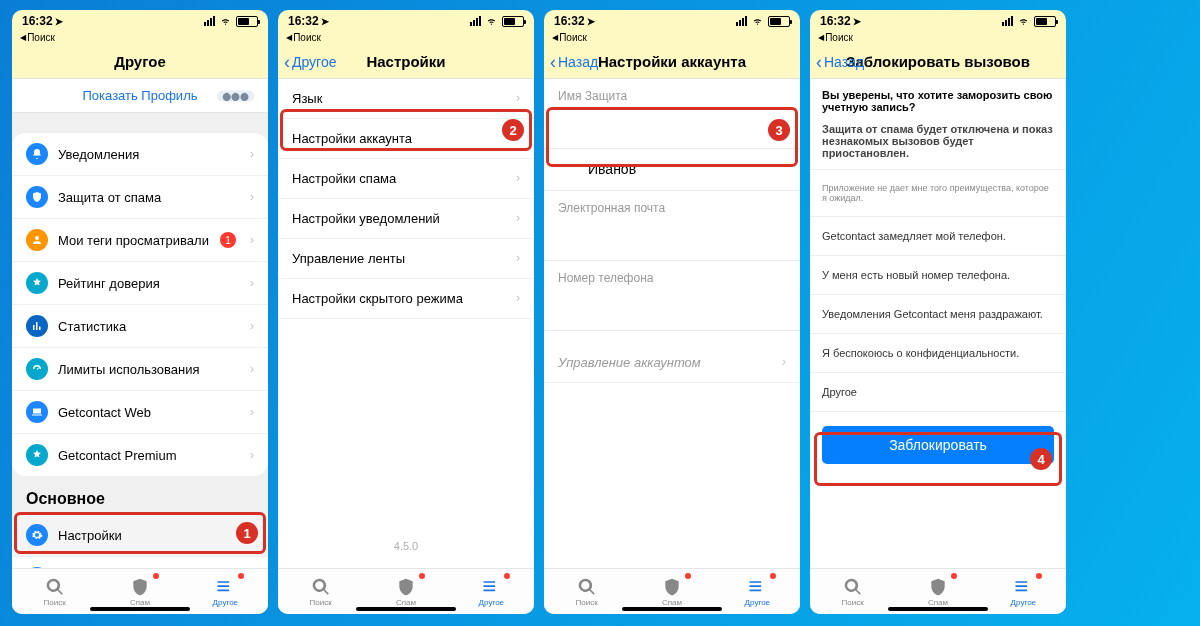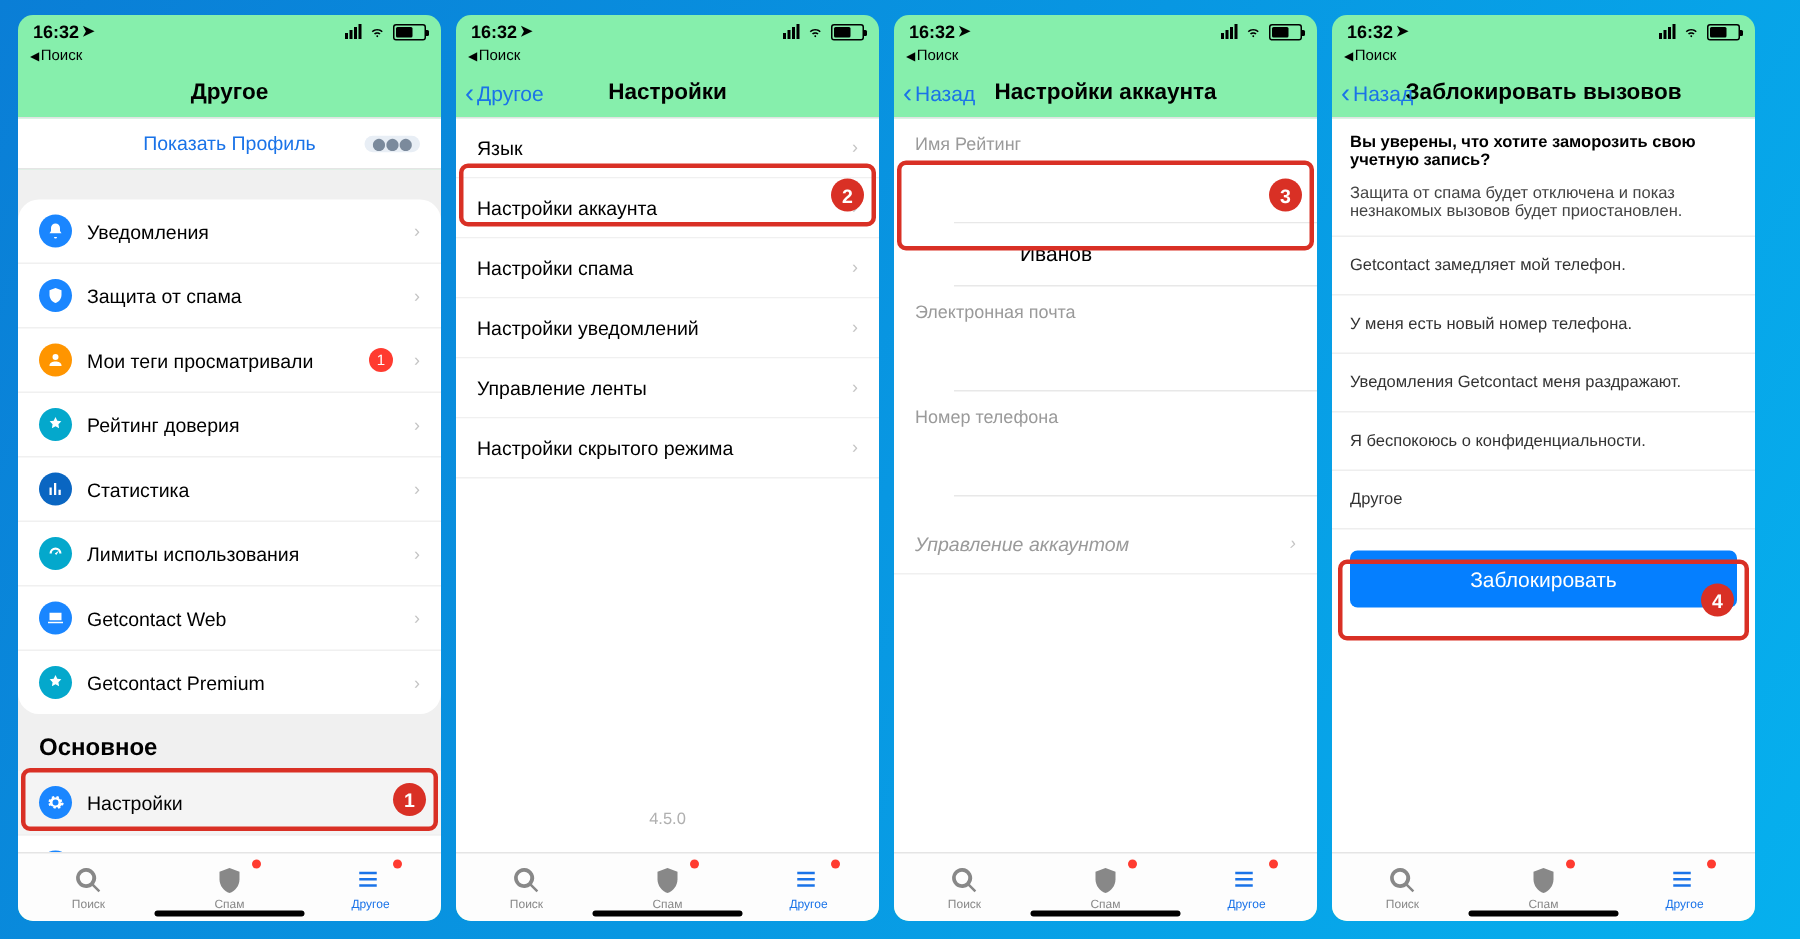--- a/index.html
+++ b/index.html
@@ -1,17 +1,17 @@
 <!DOCTYPE html>
 <html><head>
 <meta charset="utf-8">
 <style>
   * { box-sizing: border-box; margin: 0; padding: 0; font-family: -apple-system, "Helvetica Neue", Arial, sans-serif; }
   body { background: linear-gradient(120deg, #0a7ed6 0%, #06b0ee 100%); width: 1200px; height: 626px; overflow: hidden; display: flex; gap: 10px; padding: 10px 12px; }
-  .phone { background: #86efac; width: 282px; height: 604px; border-radius: 10px; position: relative; display: flex; flex-direction: column; overflow: hidden; }
+  .phone { background: #fef9c3; width: 256px; height: 604px; border-radius: 10px; position: relative; display: flex; flex-direction: column; overflow: hidden; }
 
   
   .statusbar { height: 22px; display: flex; justify-content: space-between; align-items: center; padding: 0 10px; font-size: 12px; font-weight: 600; }
   .statusbar .left { display:flex; align-items:center; gap:2px;}
   .loc-arrow { font-size: 10px; }
   .status-icons { display:flex; align-items:center; gap:4px; }
   .sig { display:inline-flex; align-items:flex-end; gap:1px; }
   .sig span { width:2px; background:#000; display:inline-block;}
   .sig span:nth-child(1){height:4px;}
   .sig span:nth-child(2){height:6px;}
@@ -51,25 +51,25 @@
 
   .hl { position:absolute; border:3px solid #d93025; border-radius:6px; pointer-events:none; z-index:5; }
   .num { position:absolute; width:22px; height:22px; border-radius:50%; background:#d93025; color:#fff; display:flex; align-items:center; justify-content:center; font-size:13px; font-weight:600; z-index:6; }
 
   
   .srow { background:#fff; padding:12px 14px; font-size:13px; border-bottom:1px solid #f0f0f0; position:relative; }
   .srow .chev-r { position:absolute; right:14px; color:#c4c4c4; font-size:12px; }
   .ver { text-align:center; color:#b0b0b0; font-size:11px; padding:10px 0; }
 
   .field-label { color:#9a9a9a; font-size:12px; padding:10px 14px 4px; }
-  .finput { background:#fff; padding:12px 14px; font-size:14px; border-bottom:1px solid #e8e8e8; min-height:42px;margin-left:40px; }
+  .finput { background:#fff; padding:12px 14px; font-size:14px; border-bottom:1px solid #e8e8e8; min-height:42px; }
 
   
   .confirm { padding:10px 12px; font-size:11px; font-weight:600; }
-  .subtxt { padding:0 12px 10px; font-size:11px; color:#444; border-bottom:1px solid #eee; }
+  .subtxt { padding:0 12px 10px; font-size:11px; color:#444; border-bottom:1px solid #eee;font-weight:bold; }
   .reason { padding:13px 12px; font-size:11px; color:#333; border-bottom:1px solid #eee; }
   .reason.small { font-size:9px; color:#888; }
   .block-btn { margin:14px 12px; background:#057fff; color:#fff; border-radius:5px; text-align:center; padding:11px 0; font-size:14px; position:relative; }
 
   
   .tabbar { height:46px; border-top:1px solid #e5e5e5; display:flex; background:#fdfdfd; position:relative;}
   .tab { flex:1; display:flex; flex-direction:column; align-items:center; justify-content:center; gap:1px; position:relative;}
   .tab svg { width:20px; height:20px; }
   .tab .lbl { font-size:8px; color:#888; }
   .tab.active .lbl { color:#1a73e8; }
@@ -339,21 +339,21 @@
       <span>Поиск</span>
     </div>
   <div class="navhdr">
     <div class="back">
         <span class="chev">‹</span>
         <span>Назад</span>
       </div>
     <div class="title">Настройки аккаунта</div>
   </div>
   <div class="content white" style="position:relative;">
-    <div class="field-label">Имя Рейтинг</div>
+    <div class="field-label">Имя Защита</div>
     <div class="finput"></div>
     <div class="finput" style="padding-left:44px;">Иванов</div>
     <div class="field-label">Электронная почта</div>
     <div class="finput"></div>
     <div class="field-label">Номер телефона</div>
     <div class="finput"></div>
     <div style="height:12px;"></div>
     <div class="srow" style="color:#9a9a9a;font-style:italic;"><span>Управление аккаунтом</span><span class="chev-r">›</span></div>
 
     <div class="hl" style="left:2px; right:2px; top:28px; height:60px;"></div>
@@ -412,20 +412,21 @@
   <div class="navhdr">
     <div class="back">
         <span class="chev">‹</span>
         <span>Назад</span>
       </div>
     <div class="title">Заблокировать вызовов</div>
   </div>
   <div class="content white" style="position:relative;">
     <div class="confirm">Вы уверены, что хотите заморозить свою учетную запись?</div>
     <div class="subtxt">Защита от спама будет отключена и показ незнакомых вызовов будет приостановлен.</div>
+    <div class="reason small">Приложение не дает мне того преимущества, которое я ожидал.</div>
     <div class="reason">Getcontact замедляет мой телефон.</div>
     <div class="reason">У меня есть новый номер телефона.</div>
     <div class="reason">Уведомления Getcontact меня раздражают.</div>
     <div class="reason">Я беспокоюсь о конфиденциальности.</div>
     <div class="reason">Другое</div>
     <div style="position:relative;">
       <div class="block-btn"><span>Заблокировать</span></div>
       <div class="hl" style="left:4px; right:4px; top:6px; height:54px;"></div>
       <div class="num" style="top:22px; right:14px;">4</div>
     </div>

